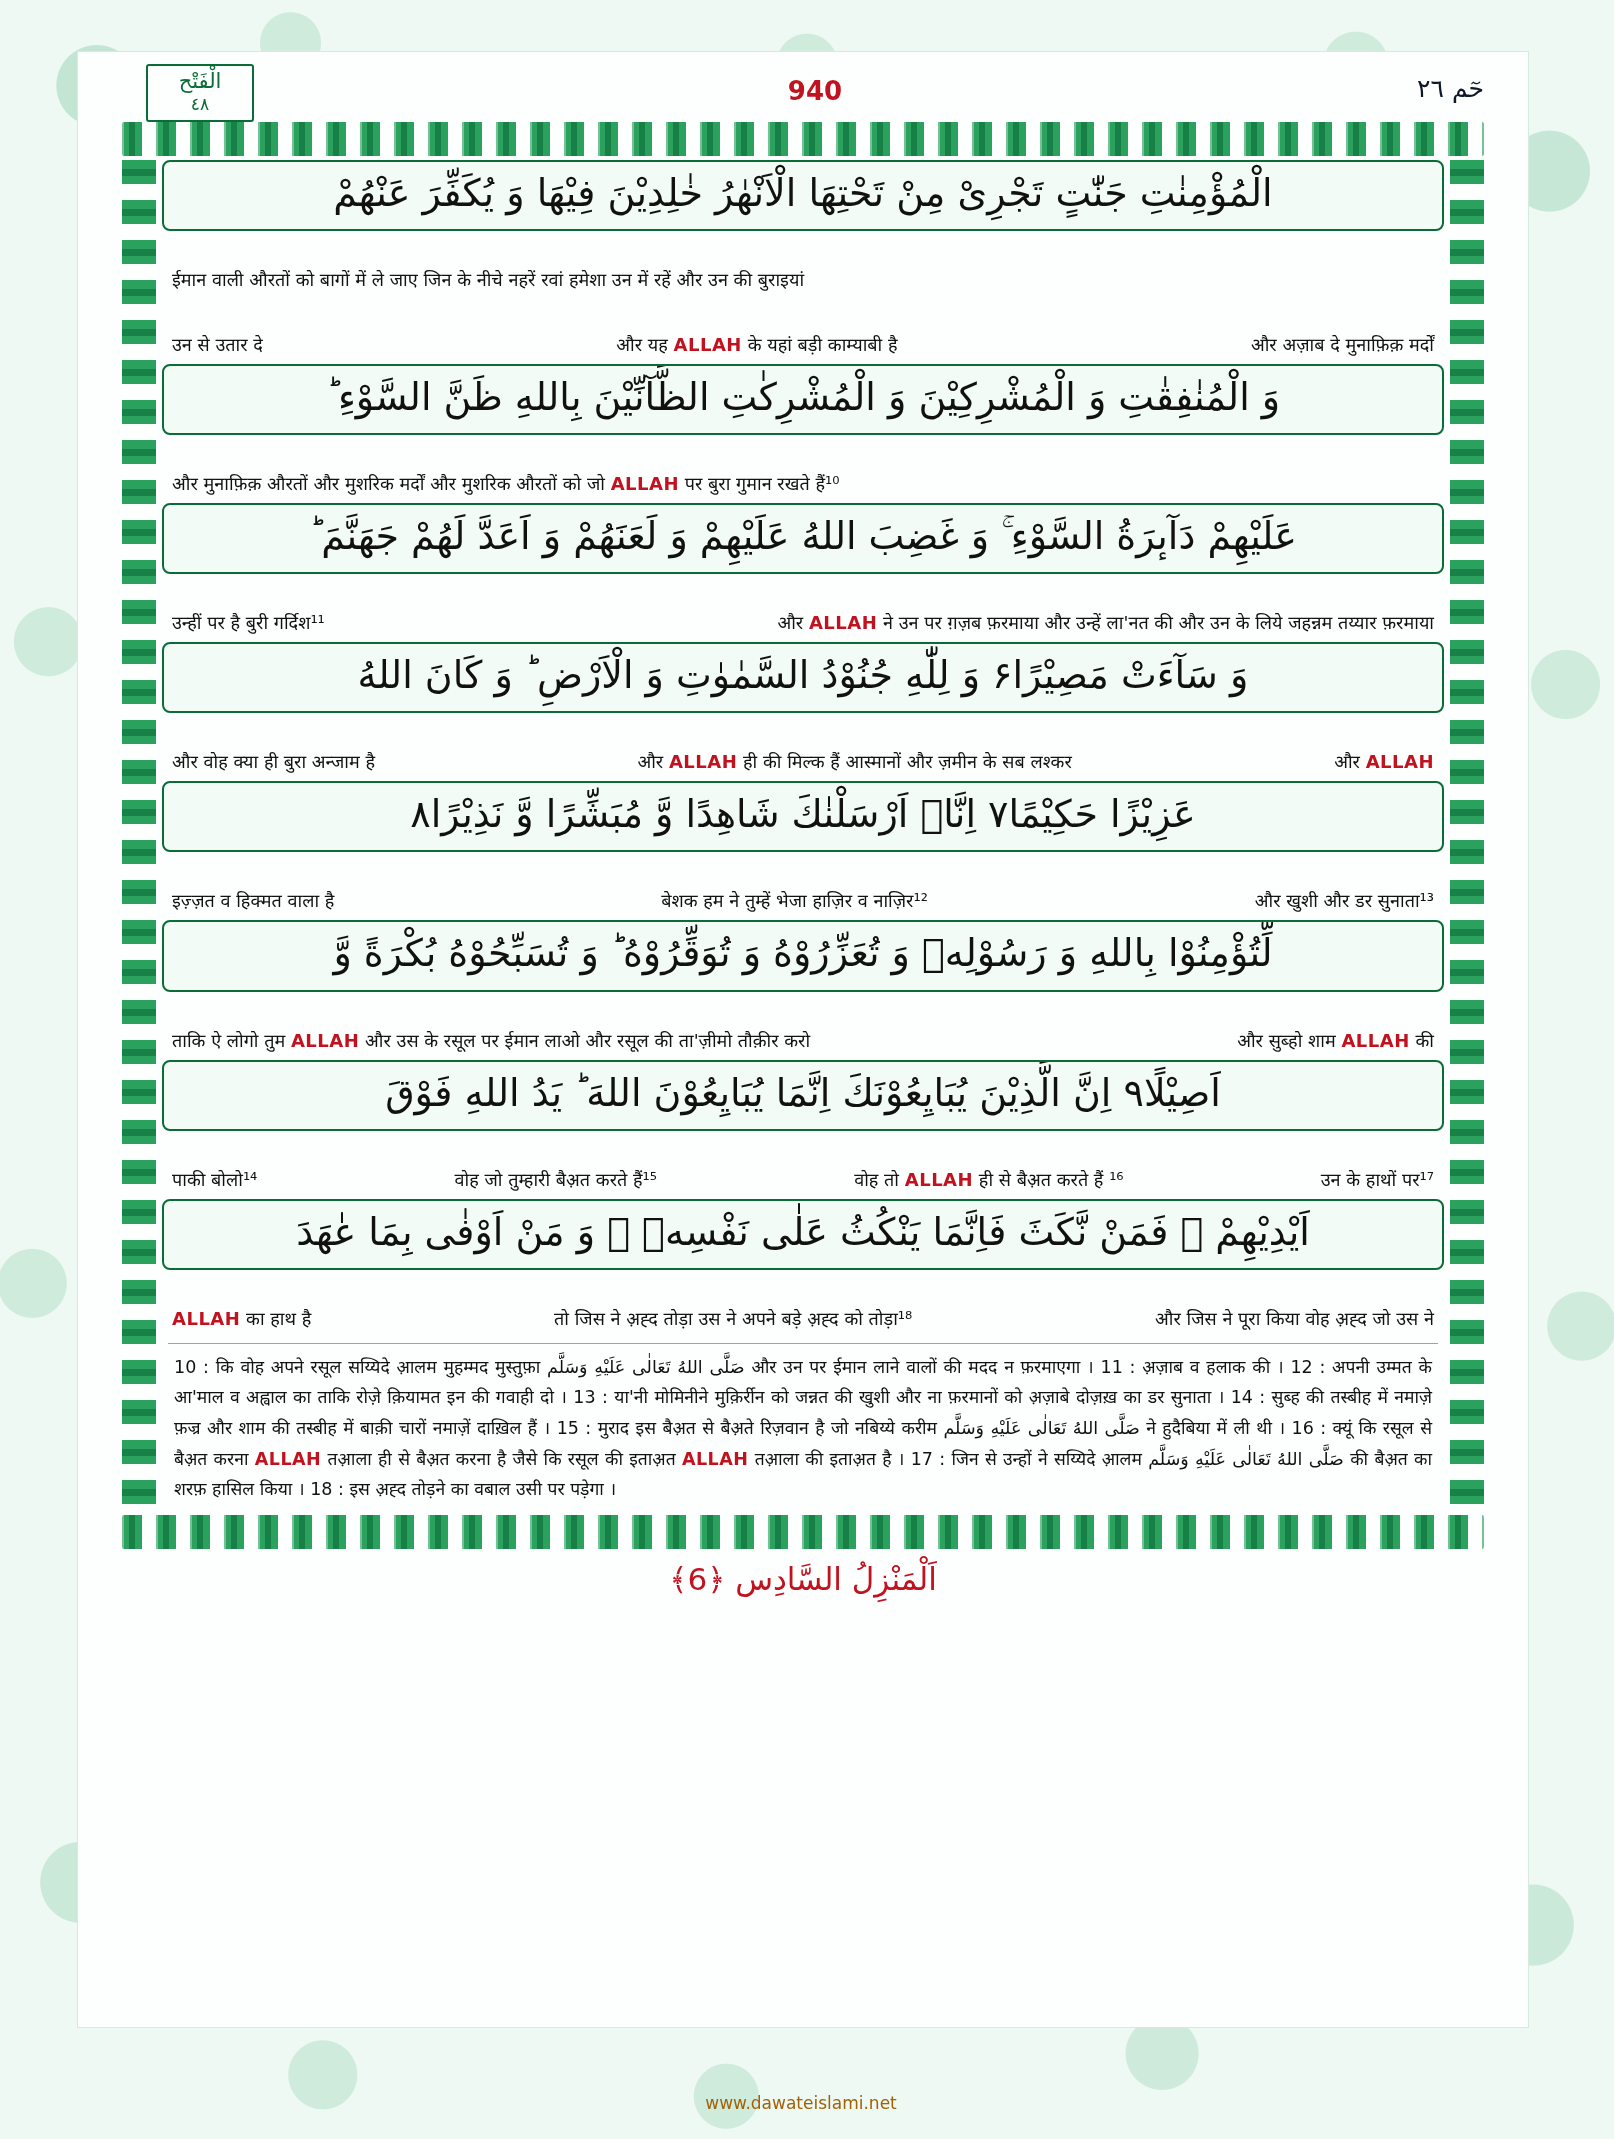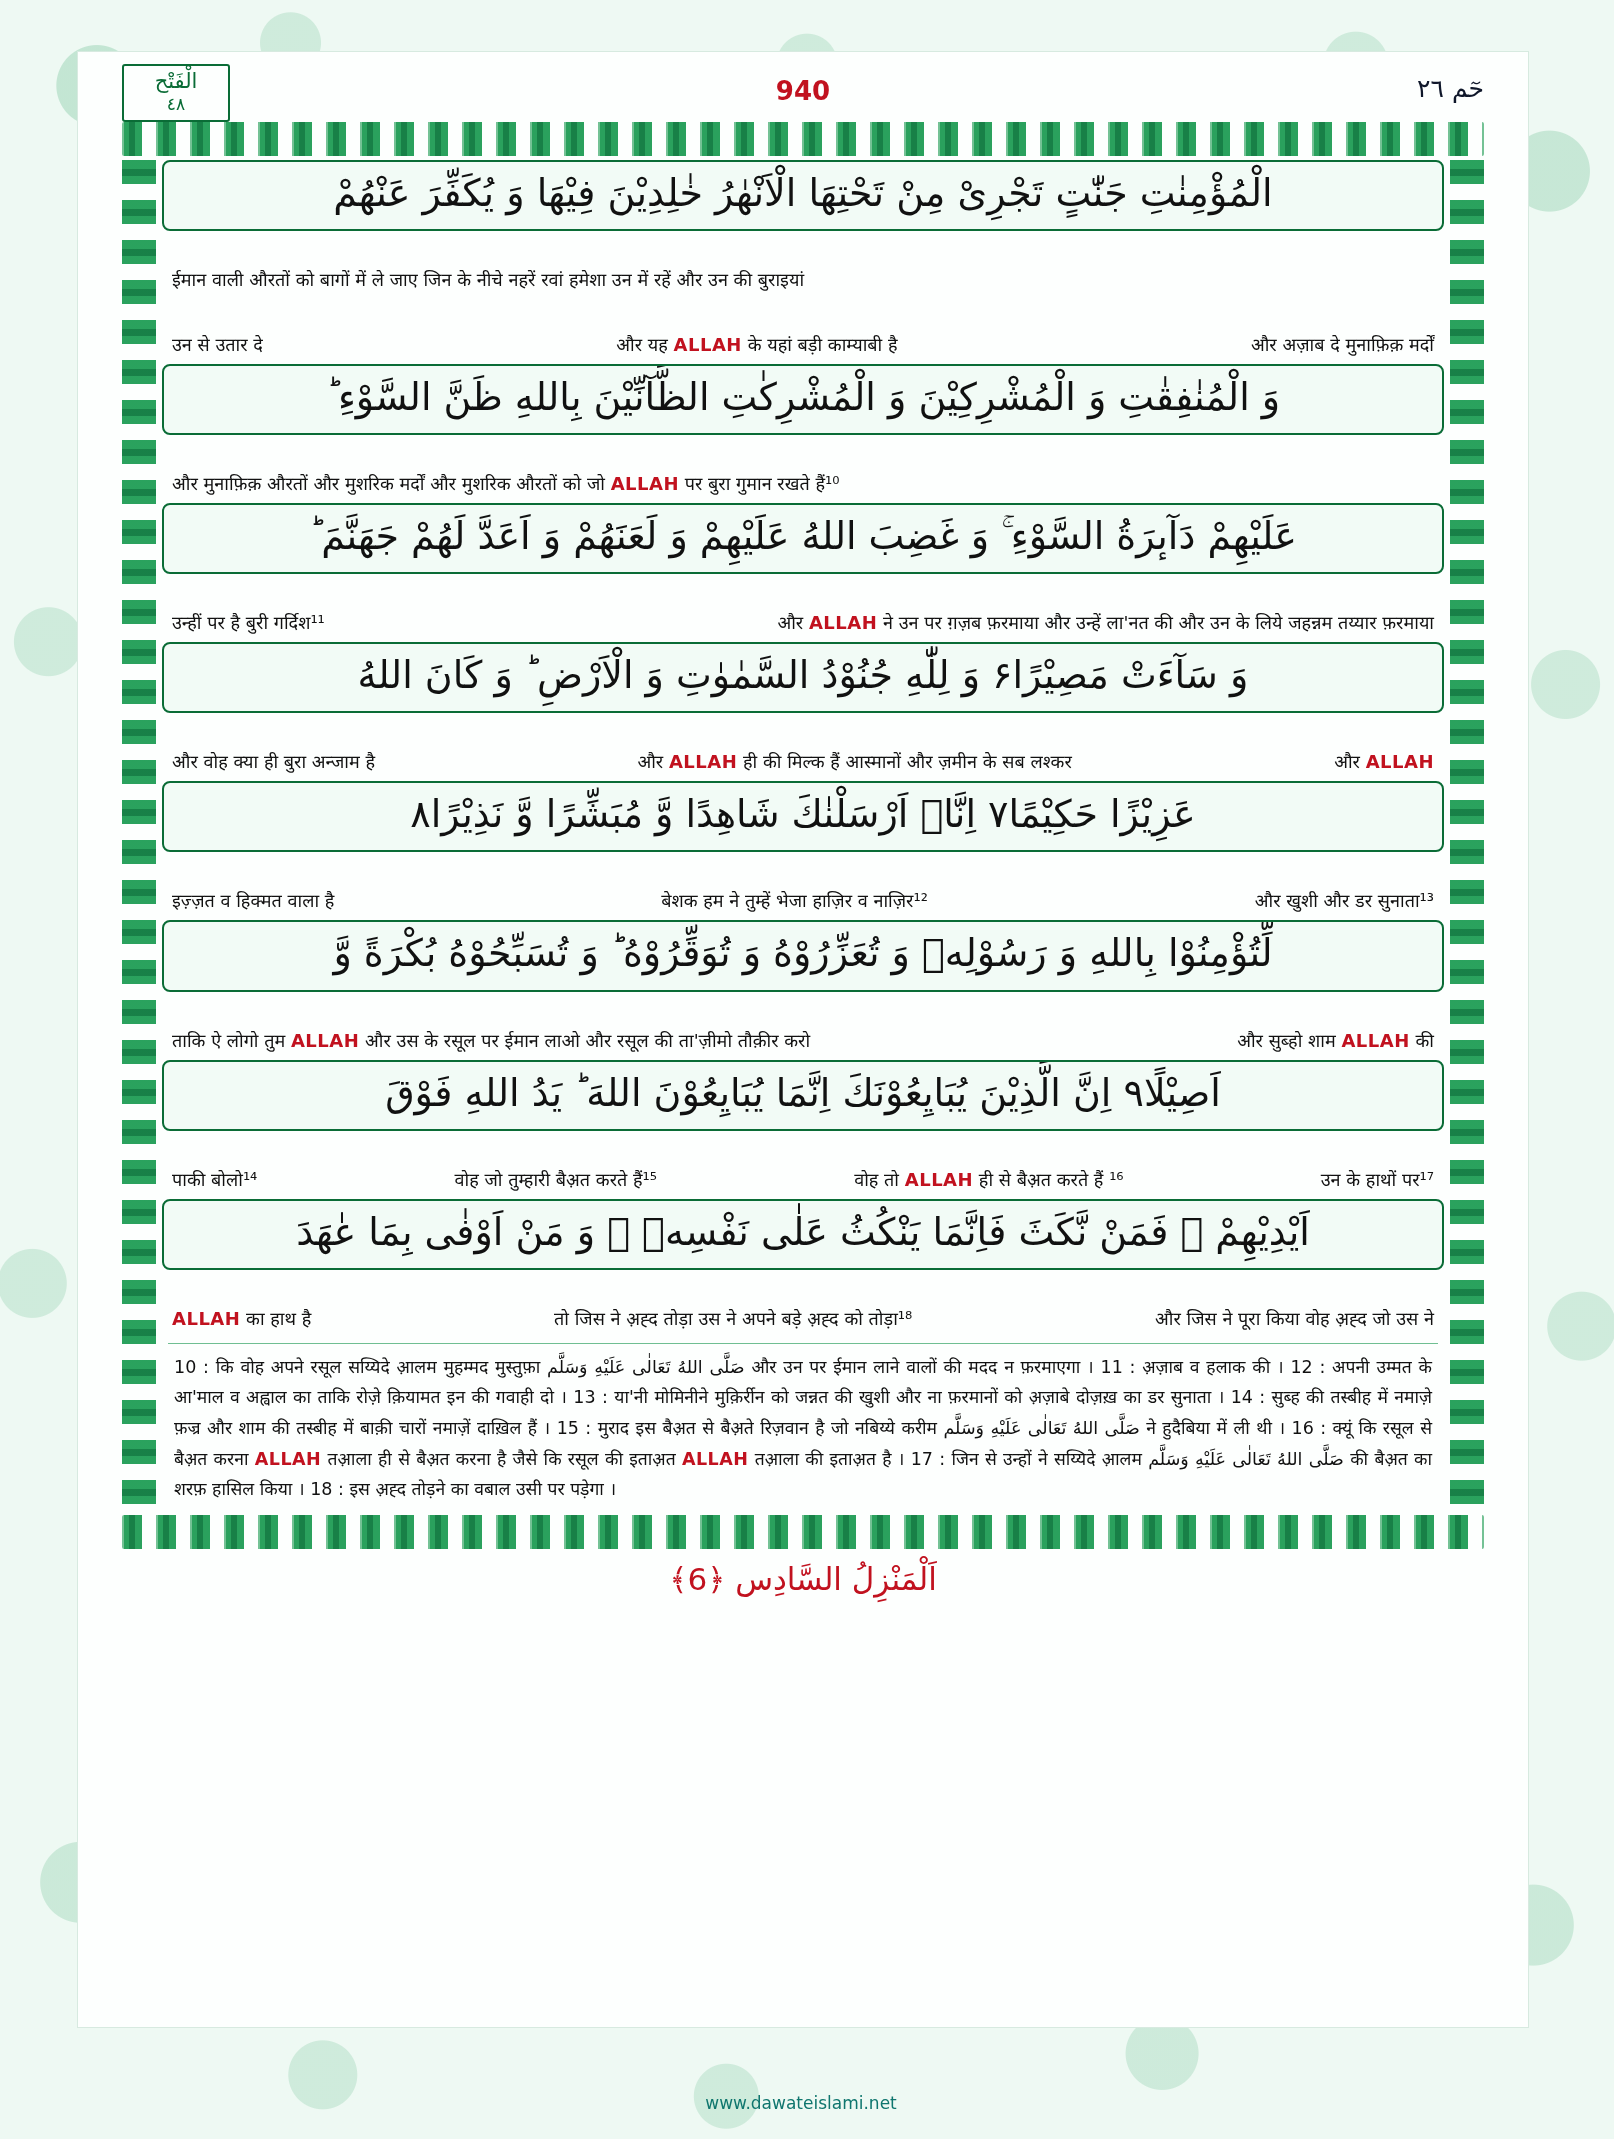--- a/index.html
+++ b/index.html
@@ -48,20 +48,21 @@
   }
 
   
   .page-header {
     position: relative;
     height: 70px;
     padding: 12px 44px 0 44px;
     display: flex;
     align-items: flex-start;
     justify-content: space-between;
+    margin-left: 24px;
   }
   .surah-box {
     border: 2px solid #0a6c36;
     border-radius: 3px;
     padding: 3px 14px 5px 14px;
     color: #0a6c36;
     font-size: 21px;
     line-height: 1.2;
     text-align: center;
     min-width: 108px;
@@ -166,21 +167,21 @@
     color: #c1121f;
     font-size: 31px;
     padding: 12px 0 4px 0;
     direction: rtl;
   }
   .site {
     position: absolute;
     left: 0; right: 12px;
     bottom: 26px;
     text-align: center;
-    color: #0f766e;
+    color: #a16207;
     font-size: 17px;
   }
 </style>
 </head>
 <body>
 
 <div class="page-bg"></div>
 
 <div class="sheet">
 

